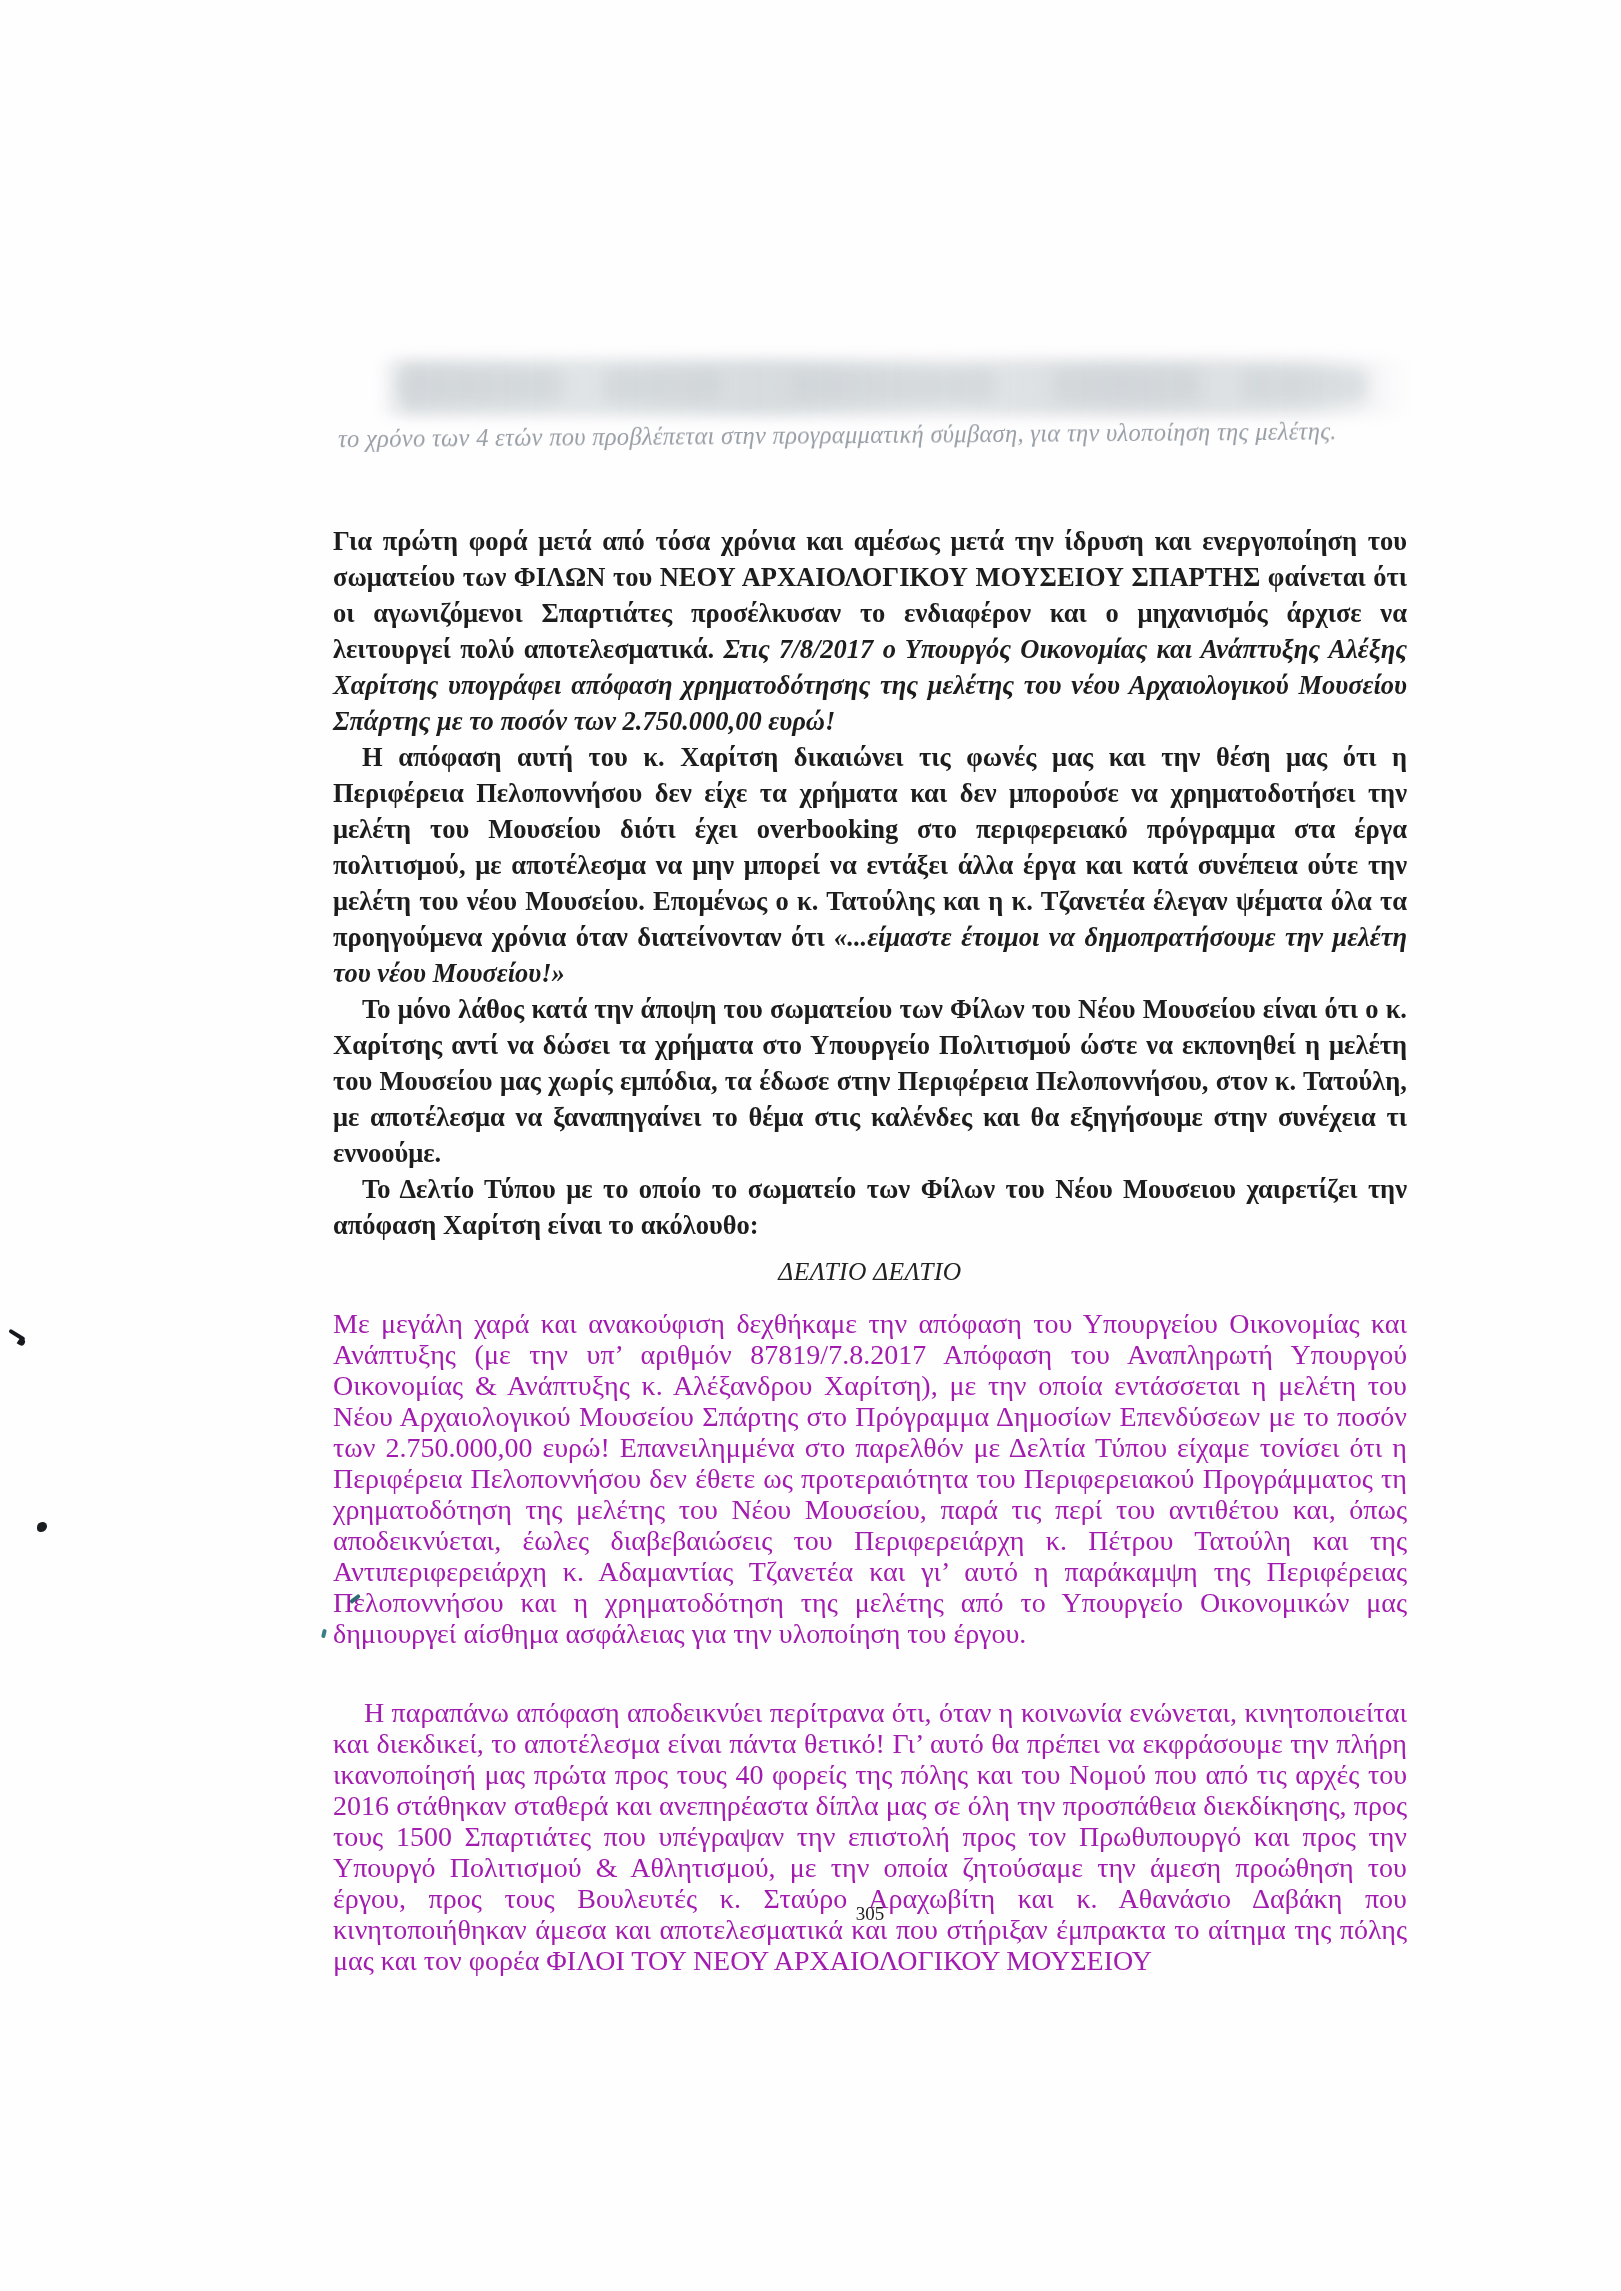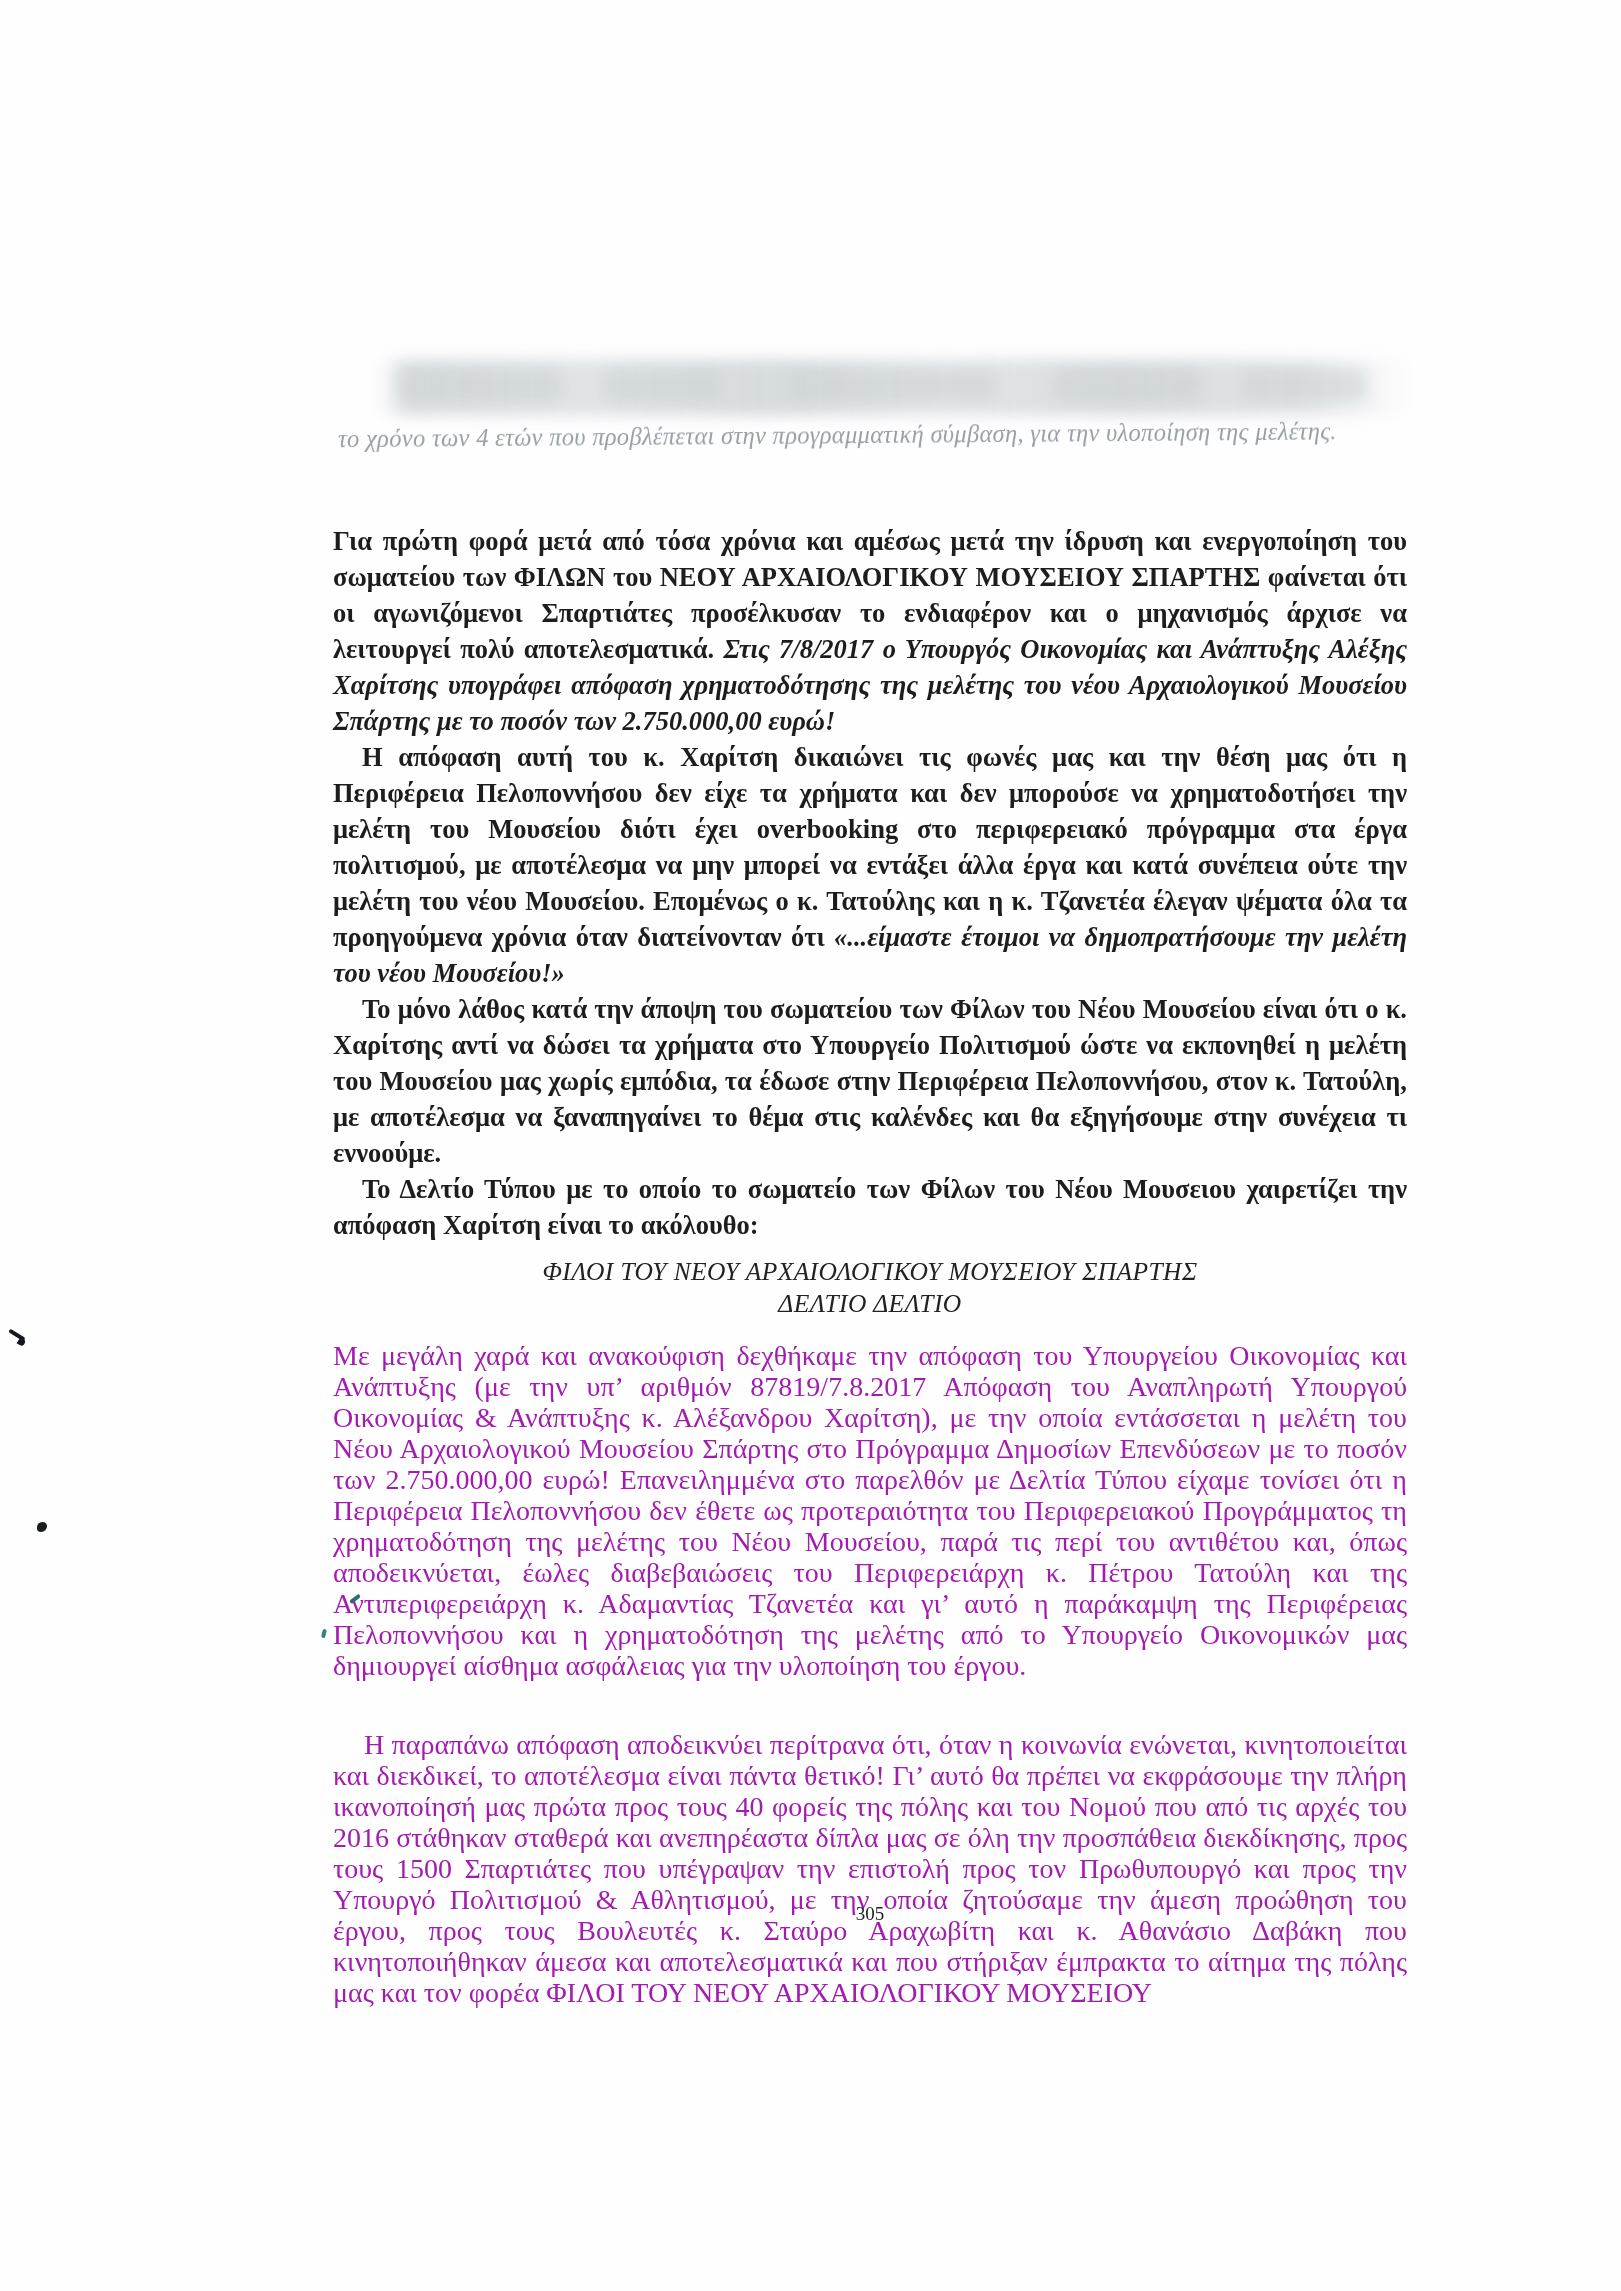--- a/index.html
+++ b/index.html
@@ -101,21 +101,20 @@
   <div class="text-column">
 
 
     <div class="body-paragraphs" id="doc-paragraphs">
         <p><span class="rn">Για πρώτη φορά μετά από τόσα χρόνια και αμέσως μετά την ίδρυση και ενεργοποίηση του σωματείου των ΦΙΛΩΝ του ΝΕΟΥ ΑΡΧΑΙΟΛΟΓΙΚΟΥ ΜΟΥΣΕΙΟΥ ΣΠΑΡΤΗΣ φαίνεται ότι οι αγωνιζόμενοι Σπαρτιάτες προσέλκυσαν το ενδιαφέρον και ο μηχανισμός άρχισε να λειτουργεί πολύ αποτελεσματικά. </span><span class="rbi">Στις 7/8/2017 ο Υπουργός Οικονομίας και Ανάπτυξης Αλέξης Χαρίτσης υπογράφει απόφαση χρηματοδότησης της μελέτης του νέου Αρχαιολογικού Μουσείου Σπάρτης με το ποσόν των 2.750.000,00 ευρώ!</span></p>
         <p class="indent"><span class="rn">Η απόφαση αυτή του κ. Χαρίτση δικαιώνει τις φωνές μας και την θέση μας ότι η Περιφέρεια Πελοποννήσου δεν είχε τα χρήματα και δεν μπορούσε να χρηματοδοτήσει την μελέτη του Μουσείου διότι έχει overbooking στο περιφερειακό πρόγραμμα στα έργα πολιτισμού, με αποτέλεσμα να μην μπορεί να εντάξει άλλα έργα και κατά συνέπεια ούτε την μελέτη του νέου Μουσείου. </span><span class="rb">Επομένως ο κ. Τατούλης και η κ. Τζανετέα έλεγαν ψέματα όλα τα προηγούμενα χρόνια όταν διατείνονταν ότι </span><span class="rbi">«...είμαστε έτοιμοι να δημοπρατήσουμε την μελέτη του νέου Μουσείου!»</span></p>
         <p class="indent"><span class="rn">Το μόνο λάθος κατά την άποψη του σωματείου των Φίλων του Νέου Μουσείου είναι ότι ο κ. Χαρίτσης αντί να δώσει τα χρήματα στο Υπουργείο Πολιτισμού ώστε να εκπονηθεί η μελέτη του Μουσείου μας χωρίς εμπόδια, τα έδωσε στην Περιφέρεια Πελοποννήσου, στον κ. Τατούλη, με αποτέλεσμα να ξαναπηγαίνει το θέμα στις καλένδες και θα εξηγήσουμε στην συνέχεια τι εννοούμε.</span></p>
         <p class="indent"><span class="rn">Το Δελτίο Τύπου με το οποίο το σωματείο των Φίλων του Νέου Μουσειου χαιρετίζει την απόφαση Χαρίτση είναι το ακόλουθο:</span></p>
       </div>
 
-    <p class="pr-heading">ΦΙΛΟΙ ΤΟΥ ΝΕΟΥ ΑΡΧΑΙΟΛΟΓΙΚΟΥ ΜΟΥΣΕΙΟΥ ΣΠΑΡΤΗΣ</p>
     <p class="pr-heading">ΔΕΛΤΙΟ ΔΕΛΤΙΟ</p>
 
     <div class="pr-paragraphs" id="pr-paragraphs">
         <p>Με μεγάλη χαρά και ανακούφιση δεχθήκαμε την απόφαση του Υπουργείου Οικονομίας και Ανάπτυξης (με την υπ’ αριθμόν 87819/7.8.2017 Απόφαση του Αναπληρωτή Υπουργού Οικονομίας &amp; Ανάπτυξης κ. Αλέξανδρου Χαρίτση), με την οποία εντάσσεται η μελέτη του Νέου Αρχαιολογικού Μουσείου Σπάρτης στο Πρόγραμμα Δημοσίων Επενδύσεων με το ποσόν των 2.750.000,00 ευρώ! Επανειλημμένα στο παρελθόν με Δελτία Τύπου είχαμε τονίσει ότι η Περιφέρεια Πελοποννήσου δεν έθετε ως προτεραιότητα του Περιφερειακού Προγράμματος τη χρηματοδότηση της μελέτης του Νέου Μουσείου, παρά τις περί του αντιθέτου και, όπως αποδεικνύεται, έωλες διαβεβαιώσεις του Περιφερειάρχη κ. Πέτρου Τατούλη και της Αντιπεριφερειάρχη κ. Αδαμαντίας Τζανετέα και γι’ αυτό η παράκαμψη της Περιφέρειας Πελοποννήσου και η χρηματοδότηση της μελέτης από το Υπουργείο Οικονομικών μας δημιουργεί αίσθημα ασφάλειας για την υλοποίηση του έργου.</p>
         <p class="indent">Η παραπάνω απόφαση αποδεικνύει περίτρανα ότι, όταν η κοινωνία ενώνεται, κινητοποιείται και διεκδικεί, το αποτέλεσμα είναι πάντα θετικό! Γι’ αυτό θα πρέπει να εκφράσουμε την πλήρη ικανοποίησή μας πρώτα προς τους 40 φορείς της πόλης και του Νομού που από τις αρχές του 2016 στάθηκαν σταθερά και ανεπηρέαστα δίπλα μας σε όλη την προσπάθεια διεκδίκησης, προς τους 1500 Σπαρτιάτες που υπέγραψαν την επιστολή προς τον Πρωθυπουργό και προς την Υπουργό Πολιτισμού &amp; Αθλητισμού, με την οποία ζητούσαμε την άμεση προώθηση του έργου, προς τους Βουλευτές κ. Σταύρο Αραχωβίτη και κ. Αθανάσιο Δαβάκη που κινητοποιήθηκαν άμεσα και αποτελεσματικά και που στήριξαν έμπρακτα το αίτημα της πόλης μας και τον φορέα ΦΙΛΟΙ ΤΟΥ ΝΕΟΥ ΑΡΧΑΙΟΛΟΓΙΚΟΥ ΜΟΥΣΕΙΟΥ</p>
       </div>
   </div>
 
   <div class="page-number">305</div>
 

